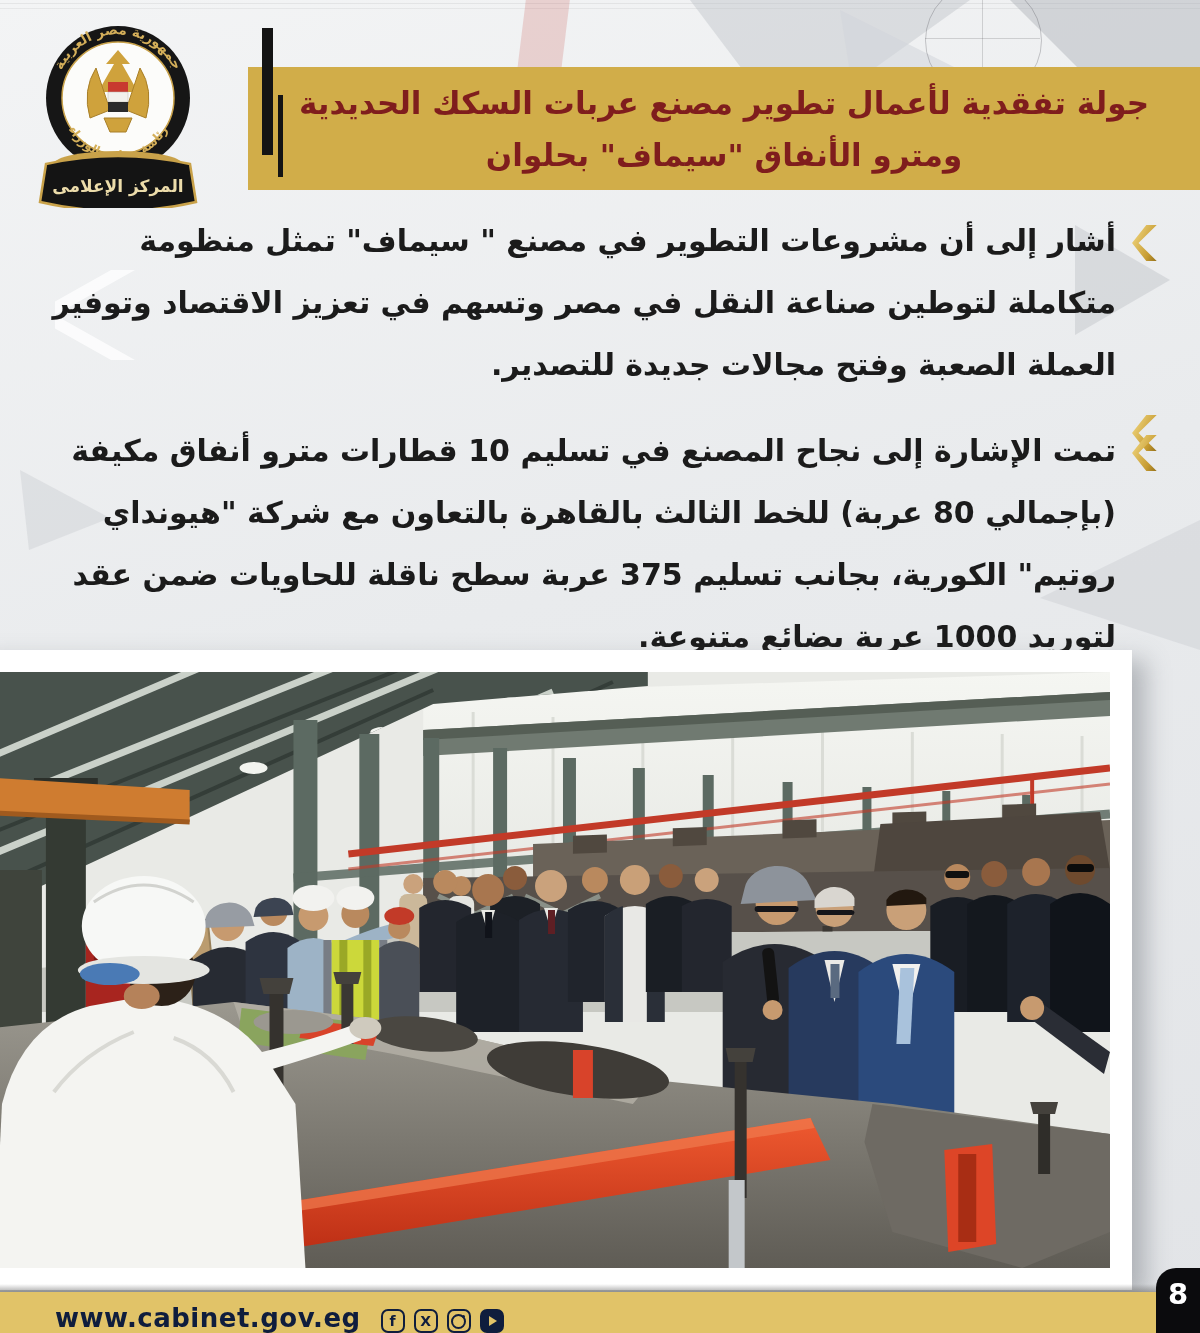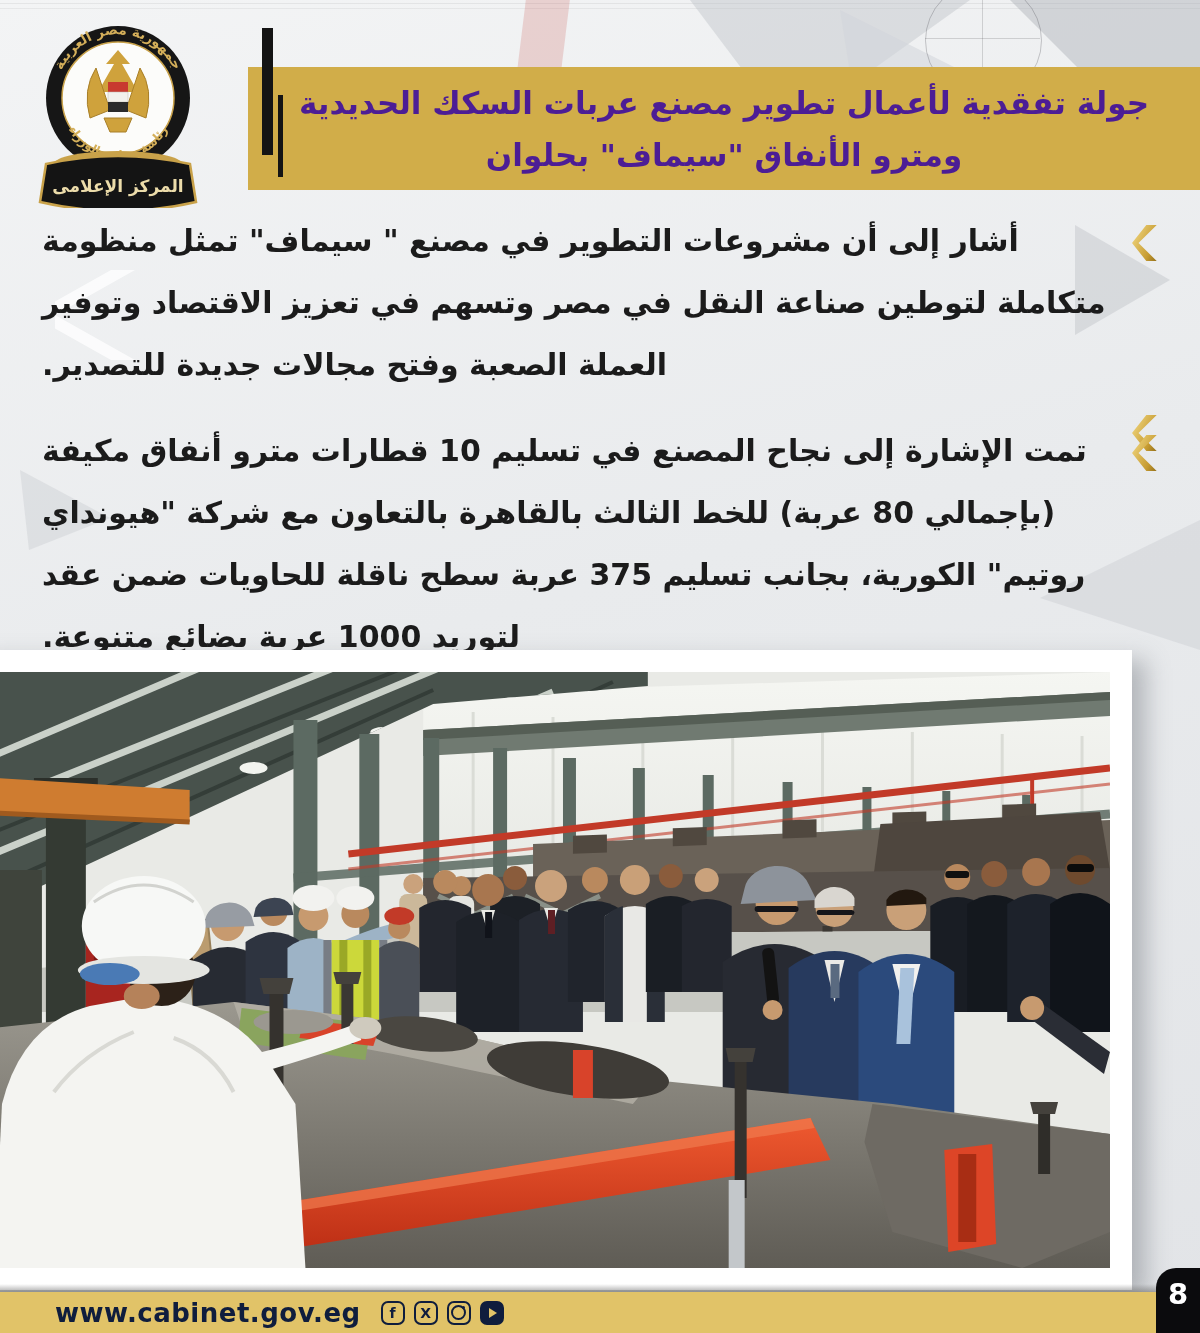--- a/index.html
+++ b/index.html
@@ -24,52 +24,52 @@
   .d-line1{left:0;top:3px;width:1200px;height:1px;background:rgba(0,0,0,.06);}
   .d-line2{left:0;top:8px;width:1200px;height:1px;background:rgba(0,0,0,.05);}
 
   
   .title-box{
     position:absolute;left:248px;top:67px;width:952px;height:123px;
     background:#d1ad49;display:flex;flex-direction:column;justify-content:center;align-items:center;
     direction:rtl;text-align:center;
   }
   .title-box .t1,.title-box .t2{
-    font-weight:bold;font-size:31px;line-height:52px;color:#4c1d95;letter-spacing:-.5px;white-space:nowrap;
+    font-weight:bold;font-size:31px;line-height:52px;color:#7f1d1d;letter-spacing:-.5px;white-space:nowrap;
   }
   .vbar1{position:absolute;left:262px;top:28px;width:11px;height:127px;background:#141414;}
   .vbar2{position:absolute;left:278px;top:95px;width:5px;height:82px;background:#141414;}
   .logo{position:absolute;left:34px;top:6px;width:168px;height:202px;}
 
   
   .content{position:absolute;top:210px;right:36px;left:42px;direction:rtl;}
   .para{
     position:relative;padding-right:48px;margin:0 0 4px 0;
-    font-size:30px;font-weight:bold;line-height:62px;color:#1b1b1b;text-align:left;
+    font-size:30px;font-weight:bold;line-height:62px;color:#1b1b1b;text-align:right;
   }
   .para.p2{margin-bottom:24px;}
   .chev{
     position:absolute;right:6px;top:15px;width:26px;height:36px;
     background:linear-gradient(115deg,#eed37b 10%,#c69b31 70%,#8f6c18 100%);
     clip-path:polygon(95% 0,25% 50%,95% 100%,55% 100%,0 50%,55% 0);
   }
 
   
   .photo-card{
     position:absolute;left:-28px;top:650px;width:1160px;height:640px;
     background:#ffffff;padding:22px;box-sizing:border-box;
     box-shadow:14px 10px 22px rgba(95,100,108,.38);
   }
   .photo-card svg{display:block;width:100%;height:100%;}
 
   
   .footer-line{position:absolute;left:0;top:1284px;width:1200px;height:8px;
     background:linear-gradient(to bottom,rgba(130,130,130,0),rgba(105,105,105,.55));}
   .footer{position:absolute;left:0;top:1292px;width:1200px;height:41px;background:#e1c368;
-    display:flex;align-items:center;z-index:3;}
+    display:flex;align-items:flex-end;z-index:3;}
   .site{margin-left:55px;font-size:26px;font-weight:bold;color:#0f1d3d;letter-spacing:.5px;}
   .socials{display:flex;gap:9px;margin-left:20px;align-items:center;}
   .sbox{width:24px;height:24px;border:2.5px solid #0f1d3d;border-radius:7px;box-sizing:border-box;
     display:flex;align-items:center;justify-content:center;color:#0f1d3d;font-weight:bold;font-size:14px;line-height:1;}
   .sbox.yt{background:#0f1d3d;}
   .ig-ring{width:11px;height:11px;border:2px solid #0f1d3d;border-radius:50%;position:relative;}
   .ig-ring:after{content:"";position:absolute;right:-1px;top:-1px;width:3px;height:3px;background:#0f1d3d;border-radius:50%;}
   .yt-play{width:0;height:0;border-left:8px solid #e1c368;border-top:5px solid transparent;border-bottom:5px solid transparent;margin-left:2px;}
   .page-tab{
     position:absolute;right:0;top:1268px;width:44px;height:65px;background:#0b0b0d;

